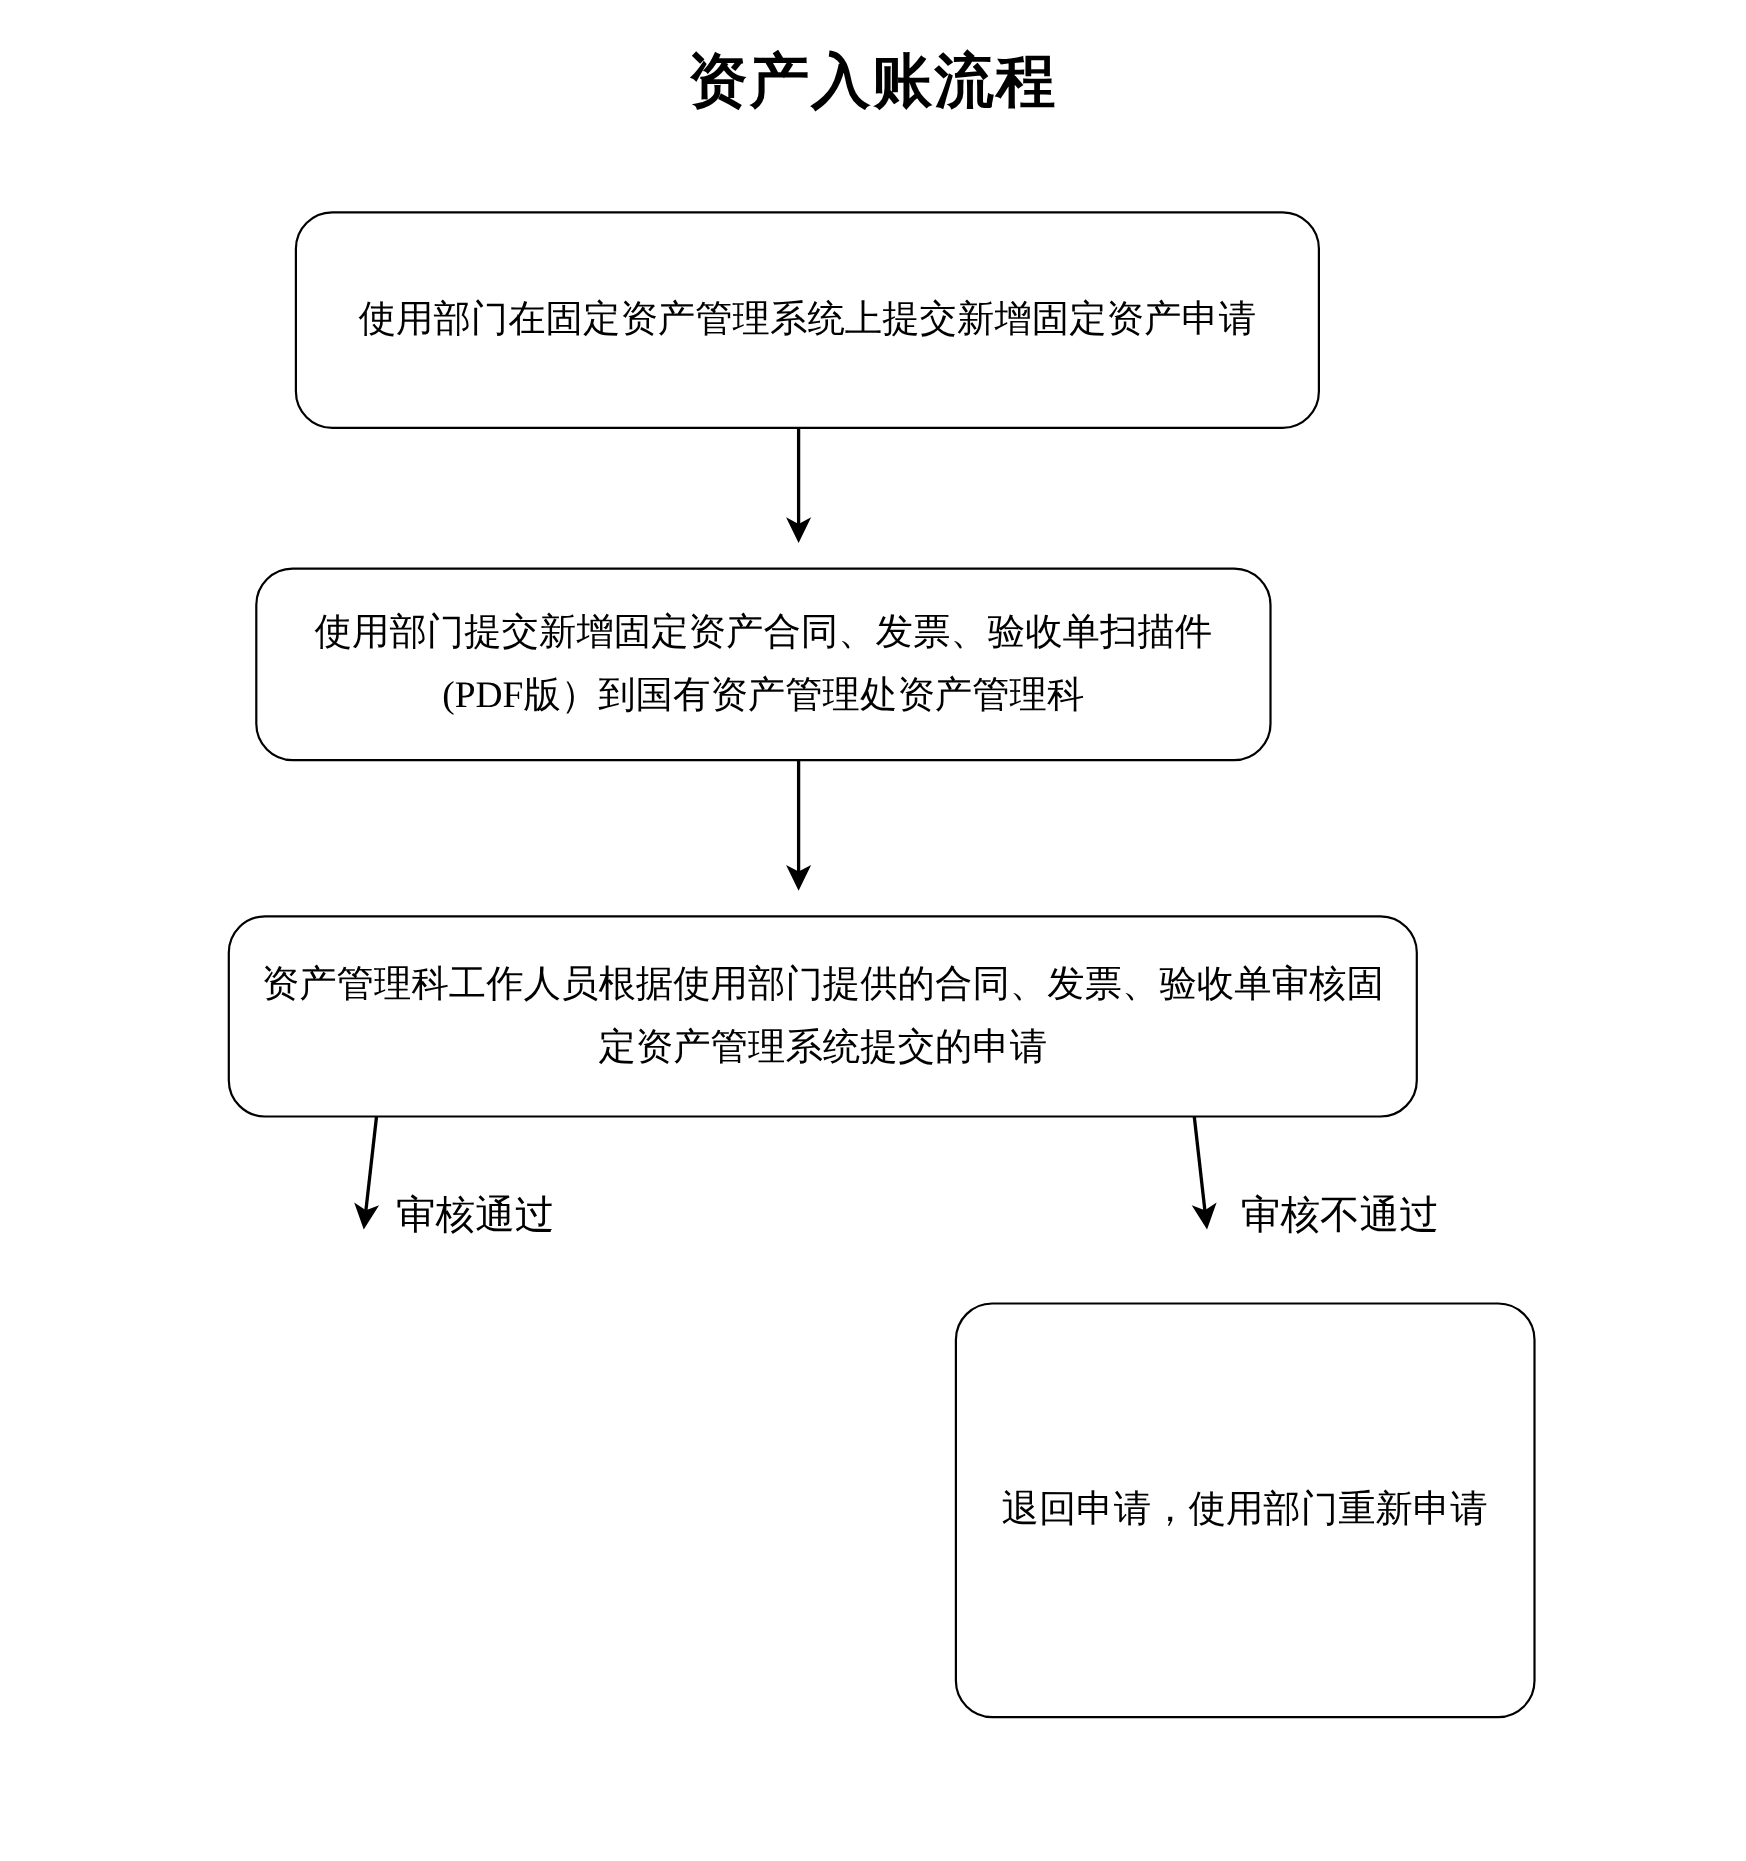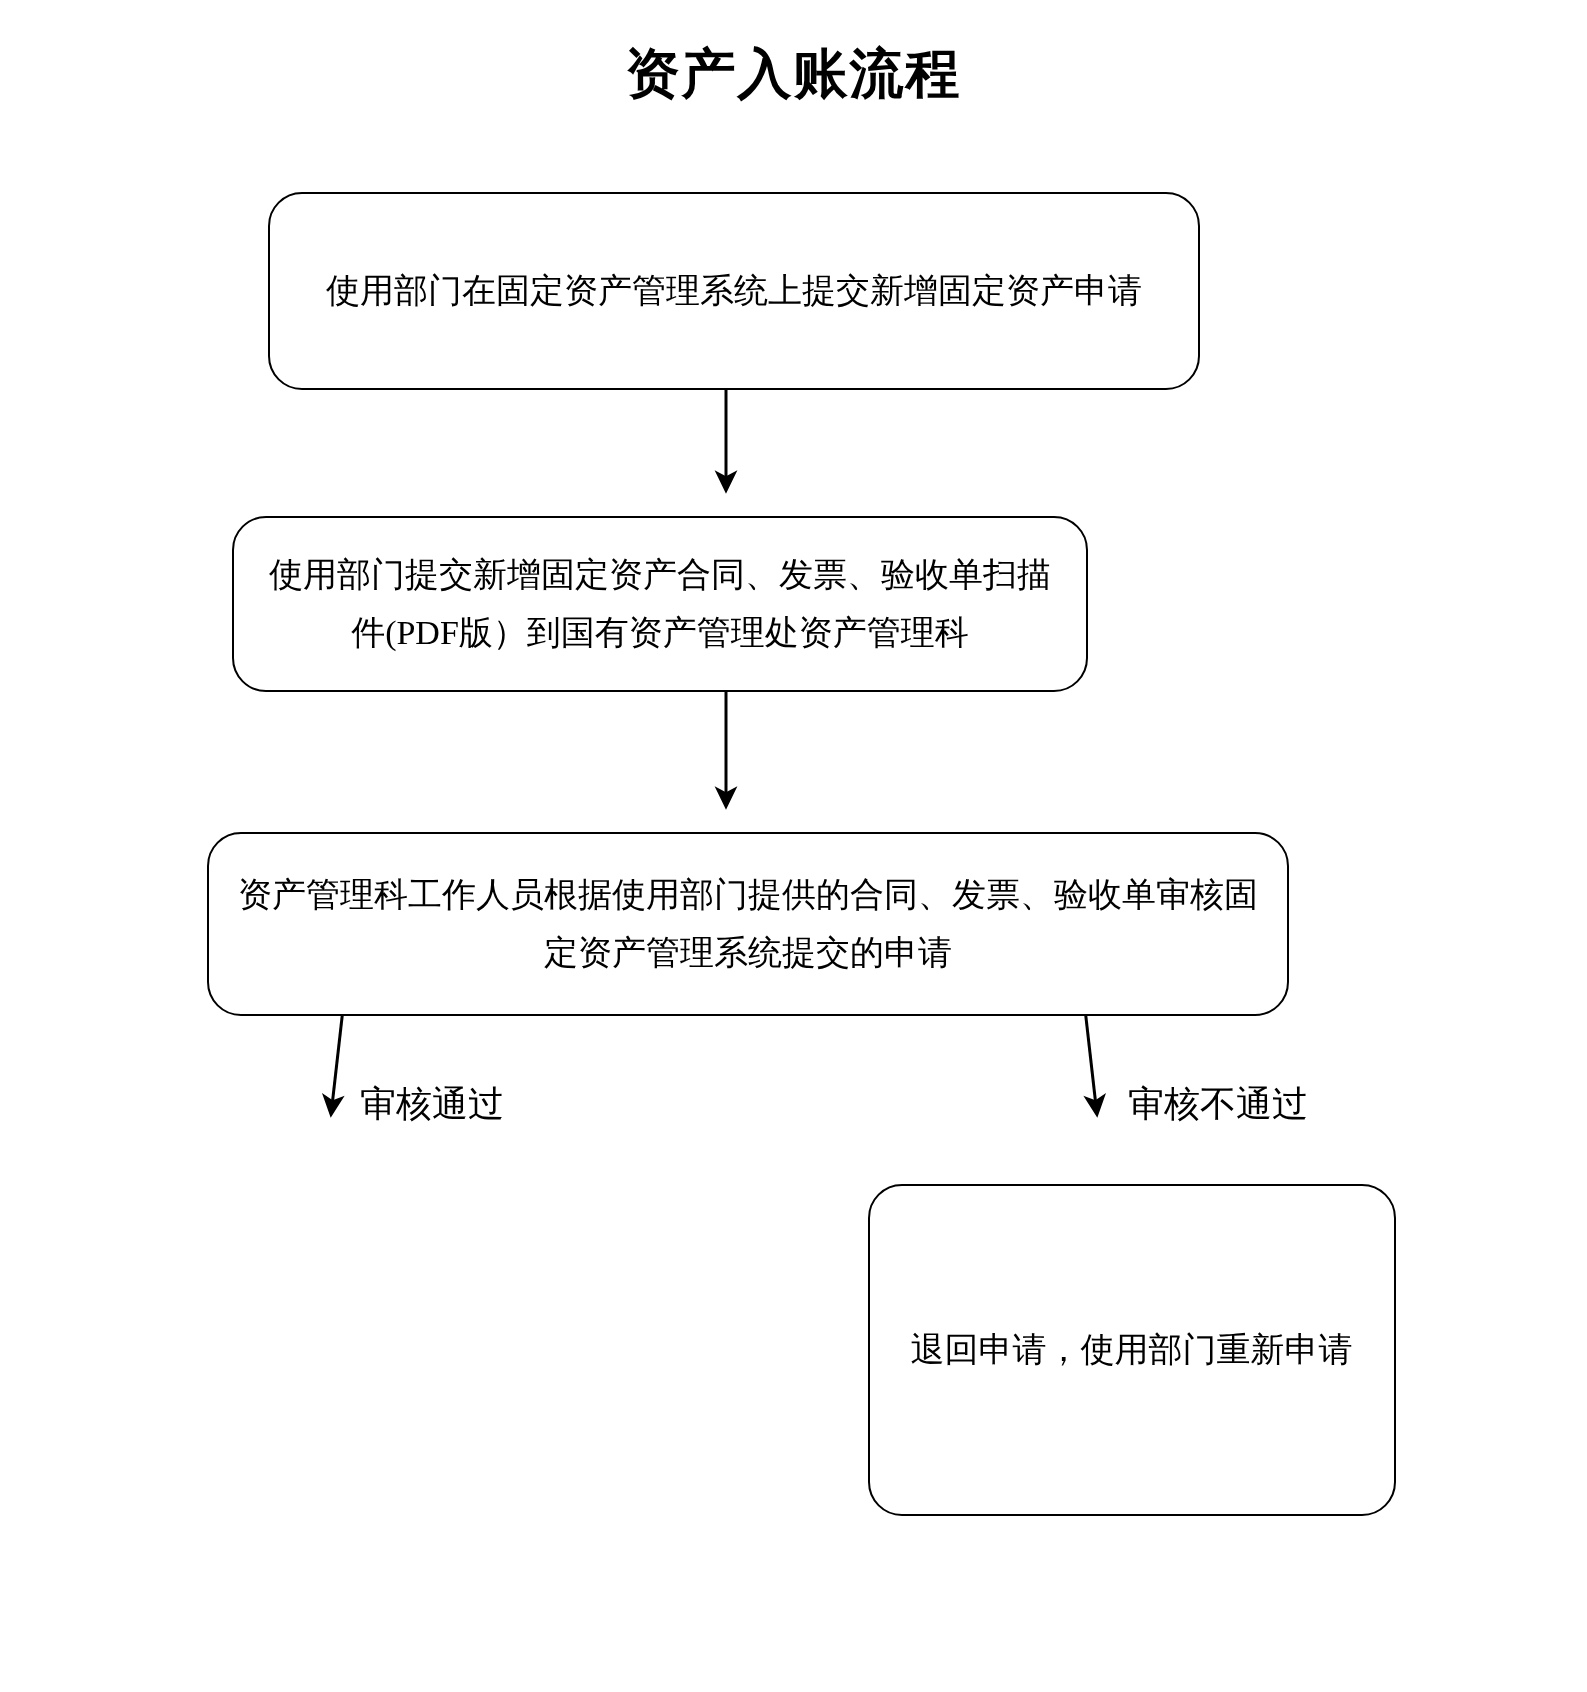--- a/index.html
+++ b/index.html
@@ -59,40 +59,40 @@
   
   #node-submit-application {
     left: 268px;
     top: 176px;
     width: 932px;
     height: 198px;
   }
   #node-submit-documents {
     left: 232px;
     top: 500px;
-    width: 856px;
+    width: 924px;
     height: 176px;
   }
   #node-review-application {
     left: 207px;
     top: 816px;
     width: 1082px;
     height: 184px;
   }
   #node-approved-result {
     left: 88px;
     top: 1168px;
     width: 724px;
     height: 390px;
   }
   #node-rejected-result {
     left: 868px;
     top: 1168px;
     width: 528px;
-    height: 332px;
+    height: 378px;
     padding-left: 25px;
   }
 
   
   .edge-label {
     position: absolute;
     font-size: 36px;
     white-space: nowrap;
   }
   #edge-label-approved {

